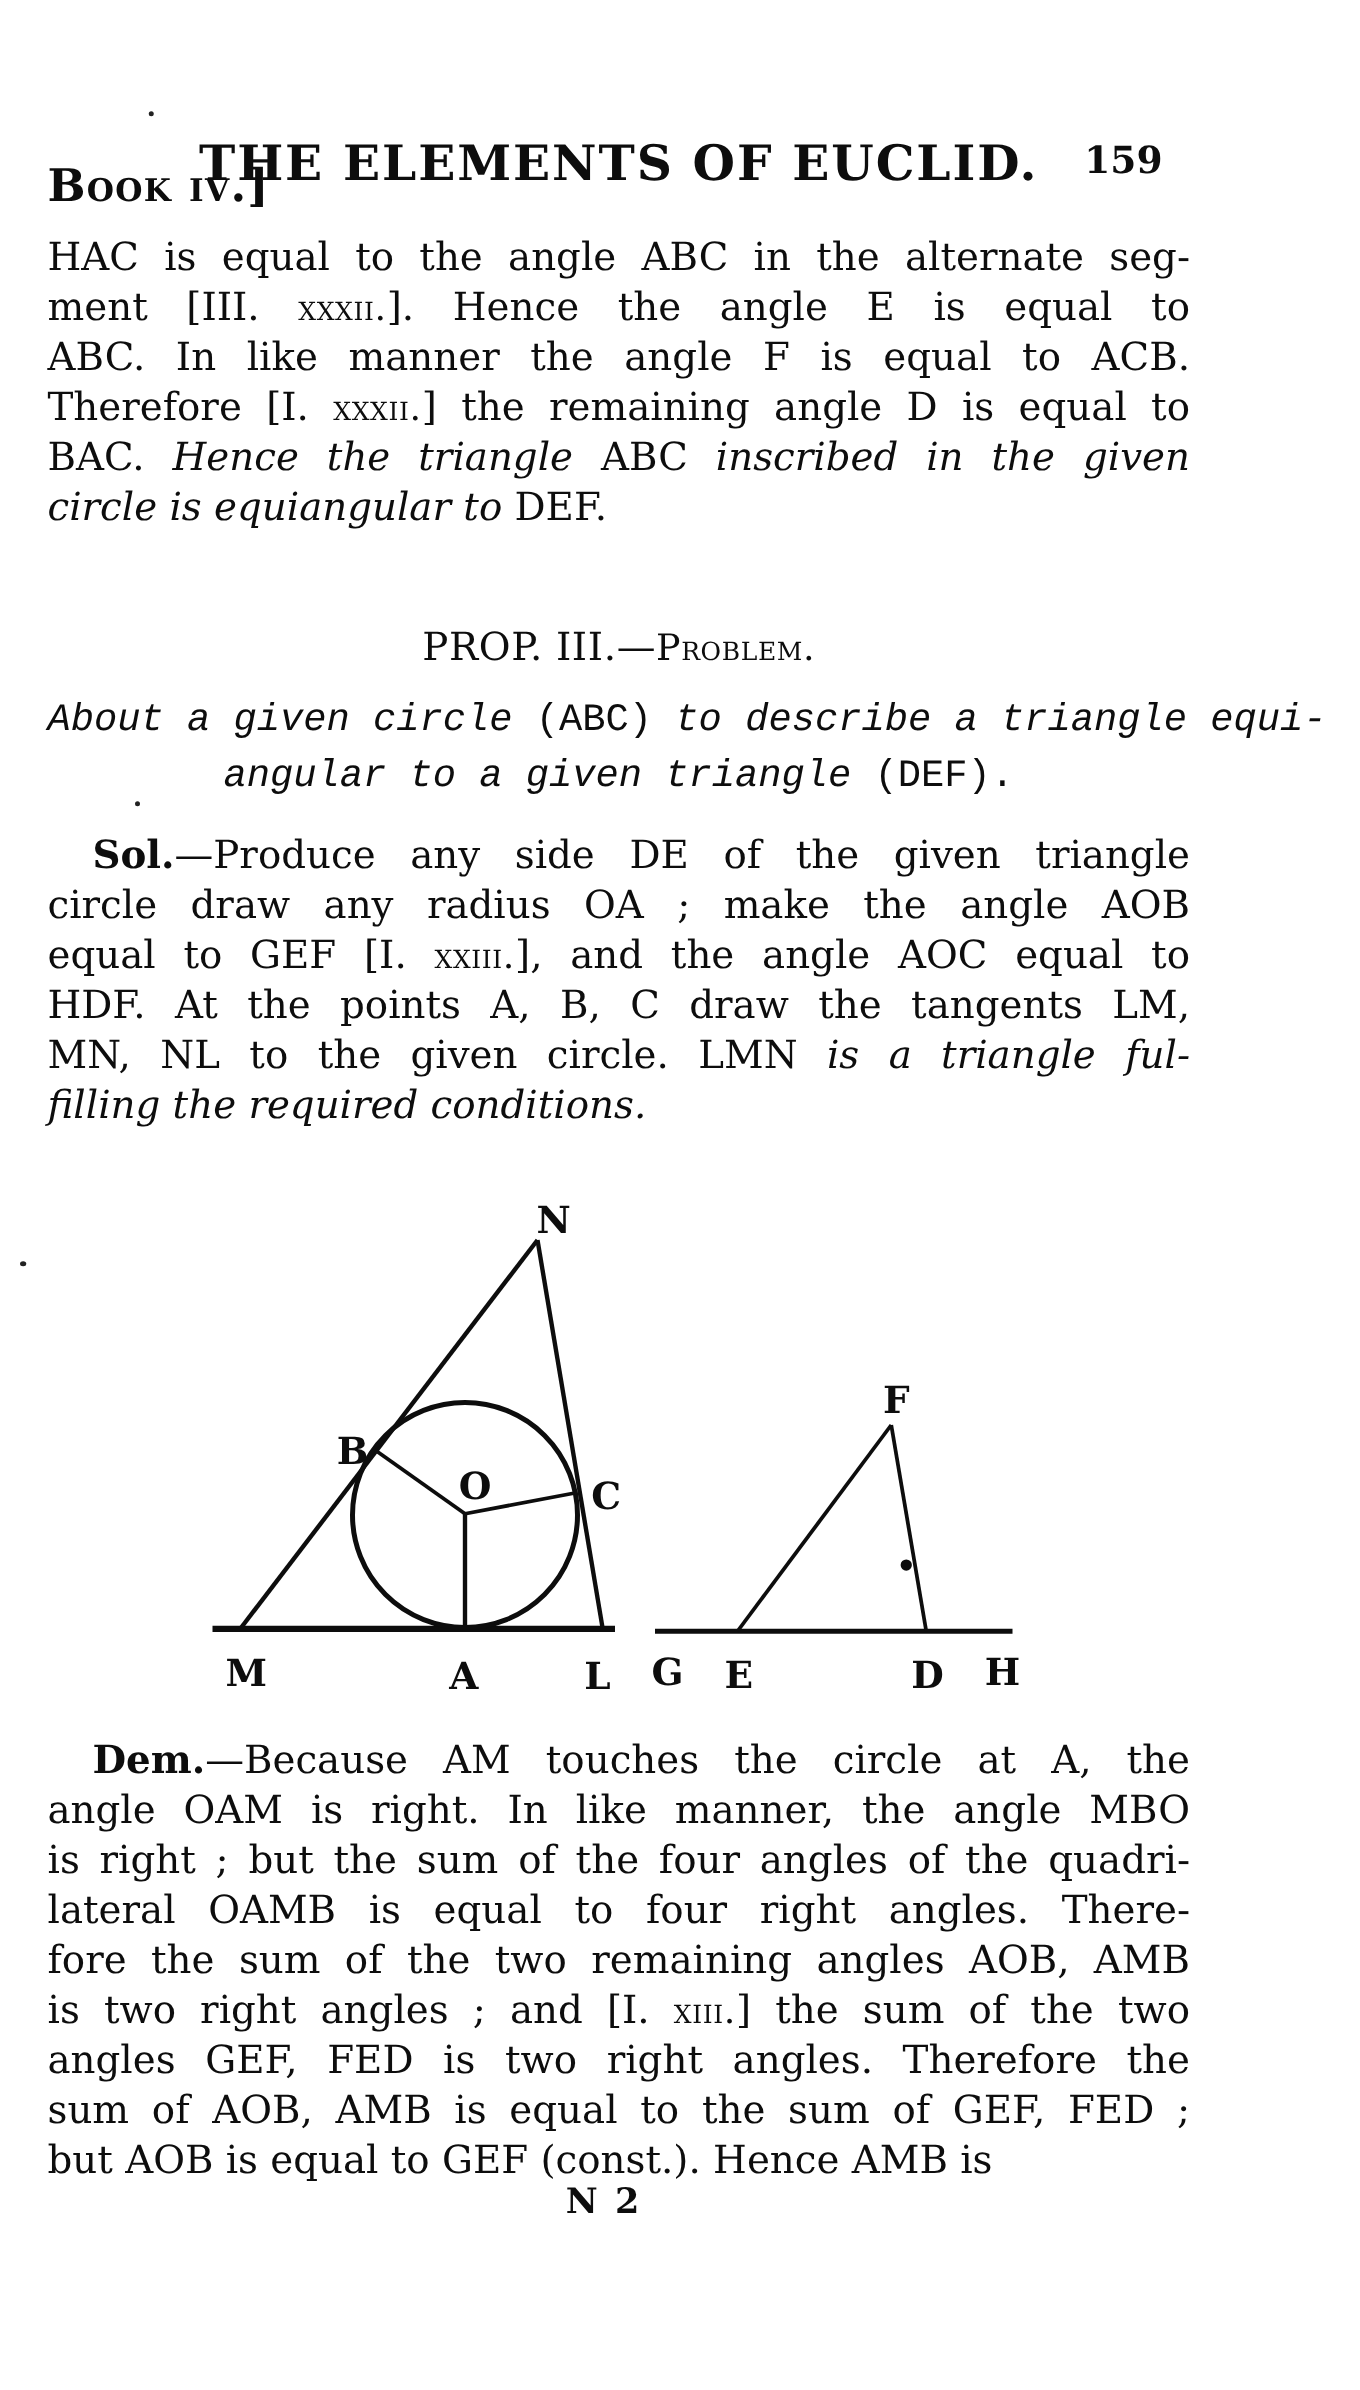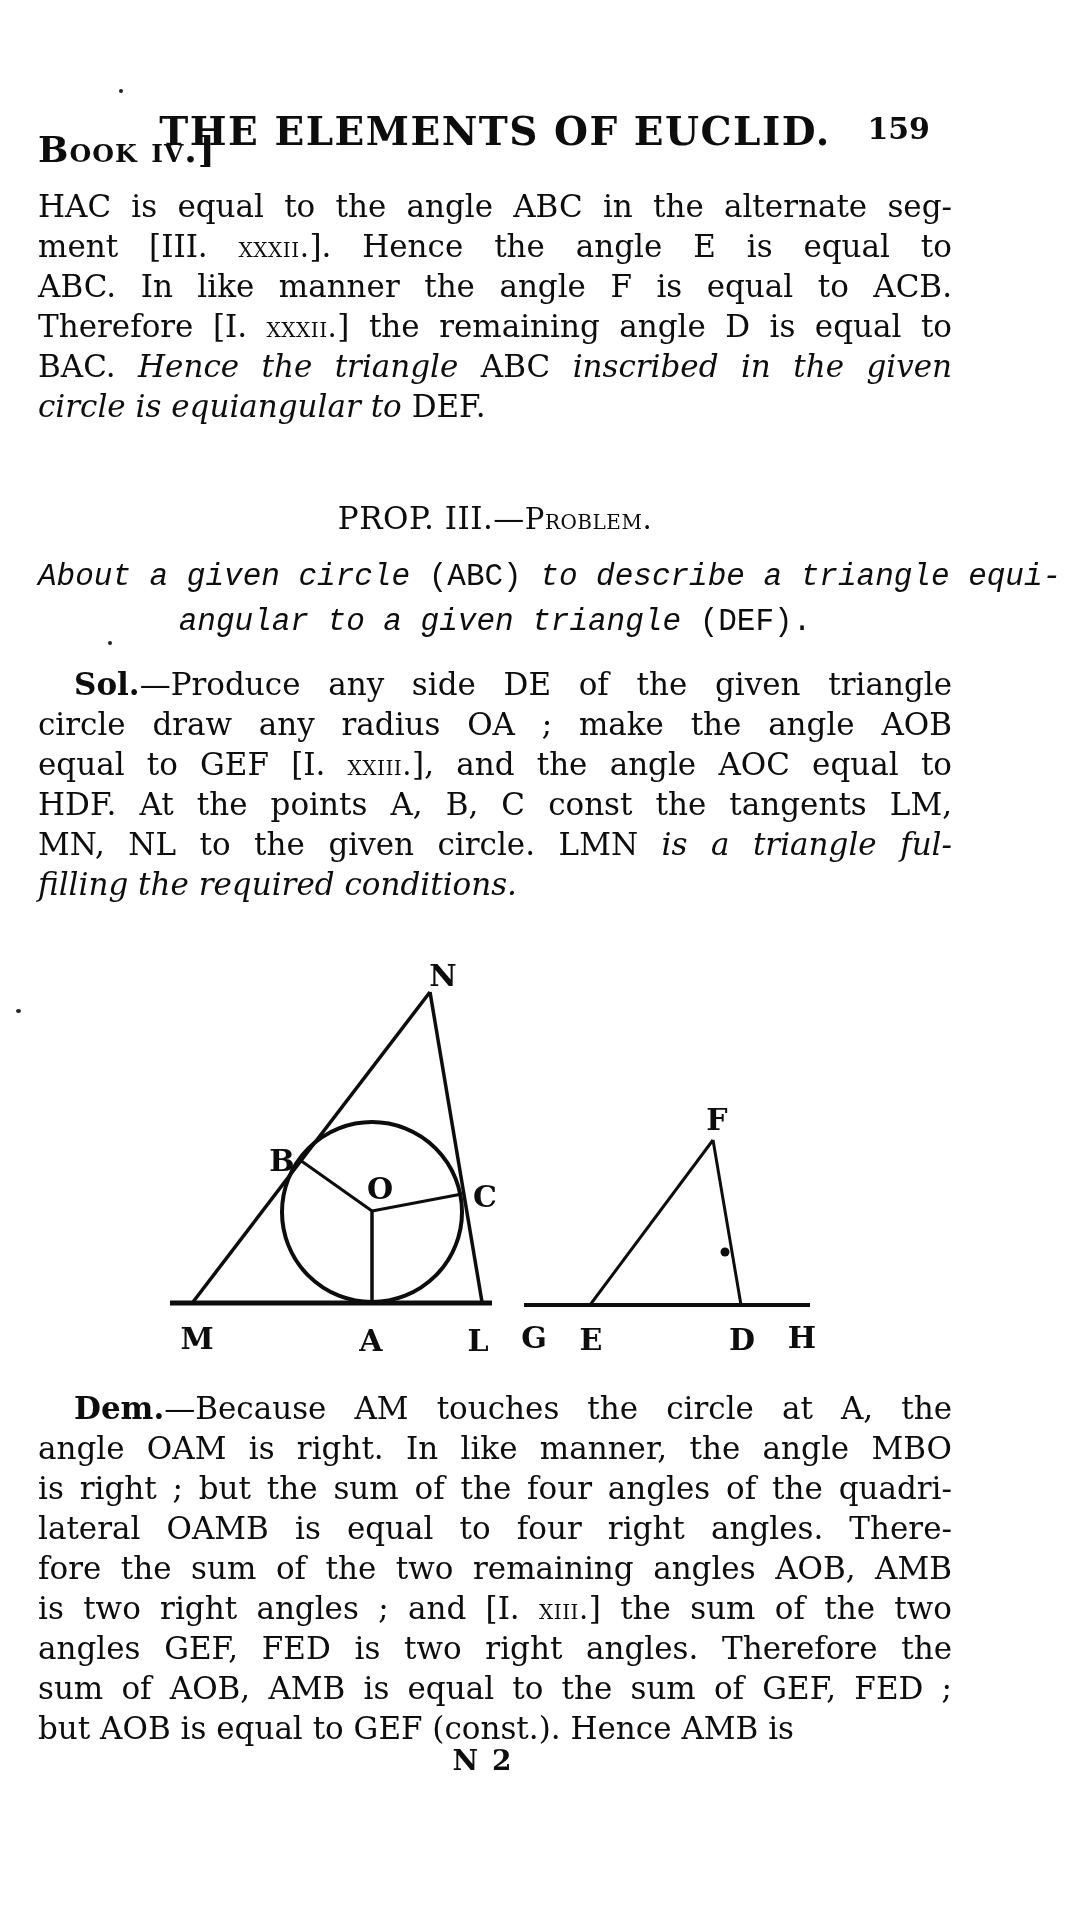--- a/index.html
+++ b/index.html
@@ -65,21 +65,21 @@
 
   <div class="statement centered">
       <div class="line"><span class="r-i">About a given circle </span><span class="r-n">(ABC) </span><span class="r-i">to describe a triangle equi-</span></div>
       <div class="line lastline"><span class="r-i">angular to a given triangle </span><span class="r-n">(DEF).</span></div>
     </div>
 
   <div class="para indent" style="top:664px">
       <div class="line"><span class="r-b">Sol.</span><span class="r-n">—Produce any side DE of the given triangle</span></div>
       <div class="line"><span class="r-n">circle draw any radius OA ; make the angle AOB</span></div>
       <div class="line"><span class="r-n">equal to GEF [I. </span><span class="r-sc">xxiii.</span><span class="r-n">], and the angle AOC equal to</span></div>
-      <div class="line"><span class="r-n">HDF. At the points A, B, C const the tangents LM,</span></div>
+      <div class="line"><span class="r-n">HDF. At the points A, B, C draw the tangents LM,</span></div>
       <div class="line"><span class="r-n">MN, NL to the given circle. LMN </span><span class="r-i">is a triangle ful-</span></div>
       <div class="line lastline"><span class="r-i">filling the required conditions.</span></div>
     </div>
 
   <svg class="diagram" viewBox="0 940 1088 420">
 
     <g>
       <line x1="170" y1="1303" x2="492" y2="1303" stroke="#0d0d0d" stroke-width="5"></line>
       <line x1="193" y1="1302" x2="430" y2="992" stroke="#0d0d0d" stroke-width="3.5"></line>
       <line x1="430" y1="992" x2="482" y2="1302" stroke="#0d0d0d" stroke-width="3.5"></line>

